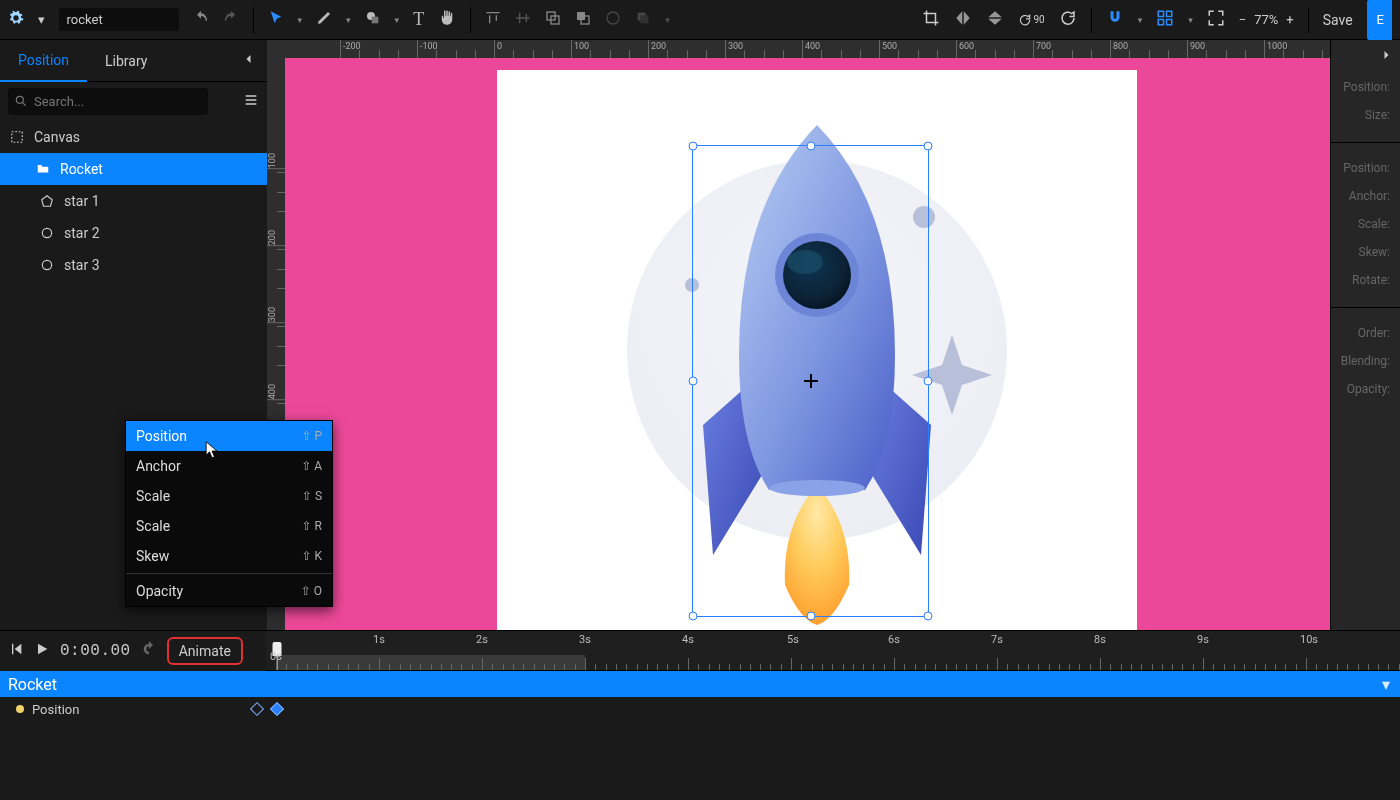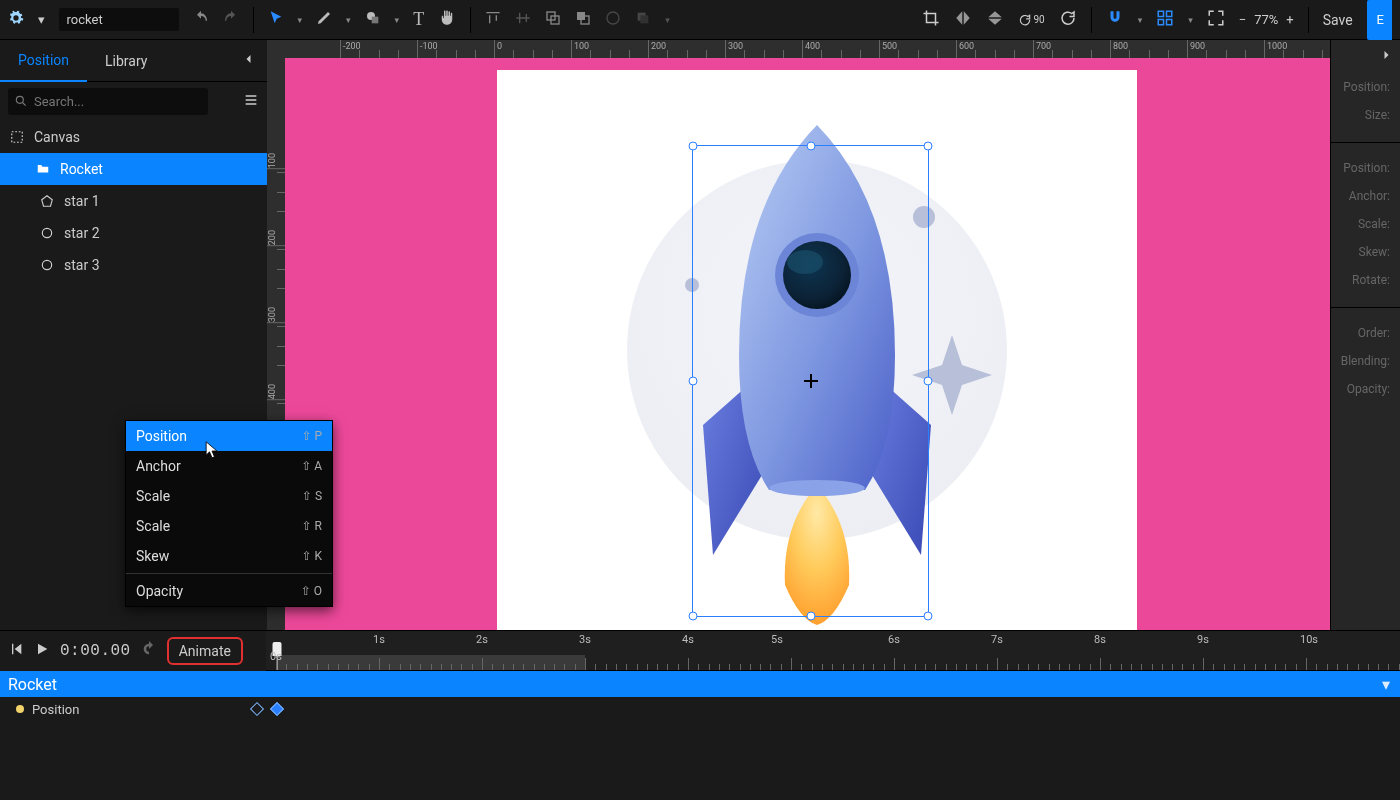--- a/index.html
+++ b/index.html
@@ -586,21 +586,21 @@
       <div class="tick major" style="left: 422px;"></div>
       <div class="tick minor" style="left: 432.3px;"></div>
       <div class="tick minor" style="left: 442.6px;"></div>
       <div class="tick minor" style="left: 452.9px;"></div>
       <div class="tick minor" style="left: 463.2px;"></div>
       <div class="tick minor" style="left: 473.5px;"></div>
       <div class="tick minor" style="left: 483.8px;"></div>
       <div class="tick minor" style="left: 494.1px;"></div>
       <div class="tick minor" style="left: 504.4px;"></div>
       <div class="tick minor" style="left: 514.7px;"></div>
-      <div class="sec" style="left: 505px;">5s</div>
+      <div class="sec" style="left: 521px;">5s</div>
       <div class="tick major" style="left: 525px;"></div>
       <div class="tick minor" style="left: 535.3px;"></div>
       <div class="tick minor" style="left: 545.6px;"></div>
       <div class="tick minor" style="left: 555.9px;"></div>
       <div class="tick minor" style="left: 566.2px;"></div>
       <div class="tick minor" style="left: 576.5px;"></div>
       <div class="tick minor" style="left: 586.8px;"></div>
       <div class="tick minor" style="left: 597.1px;"></div>
       <div class="tick minor" style="left: 607.4px;"></div>
       <div class="tick minor" style="left: 617.7px;"></div>

